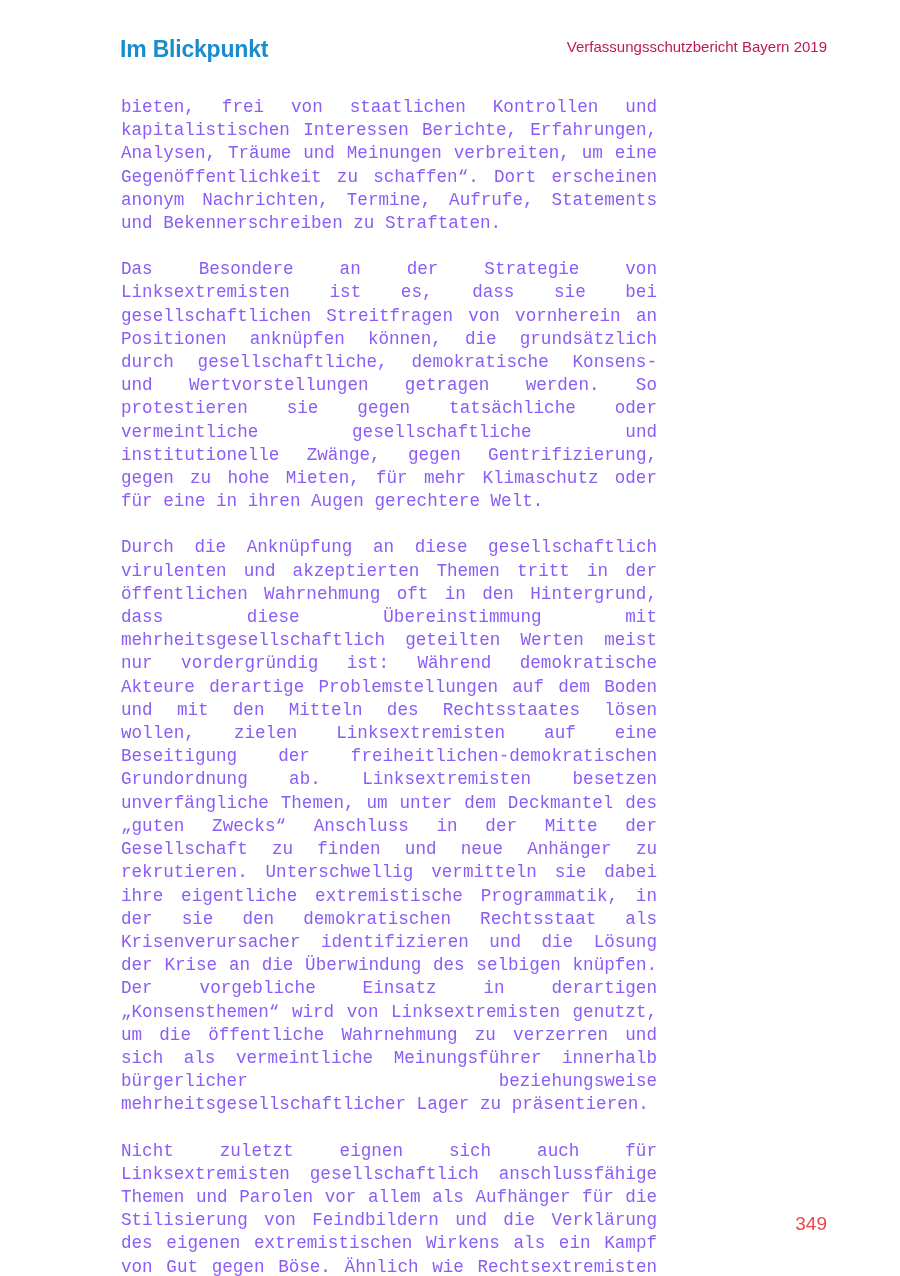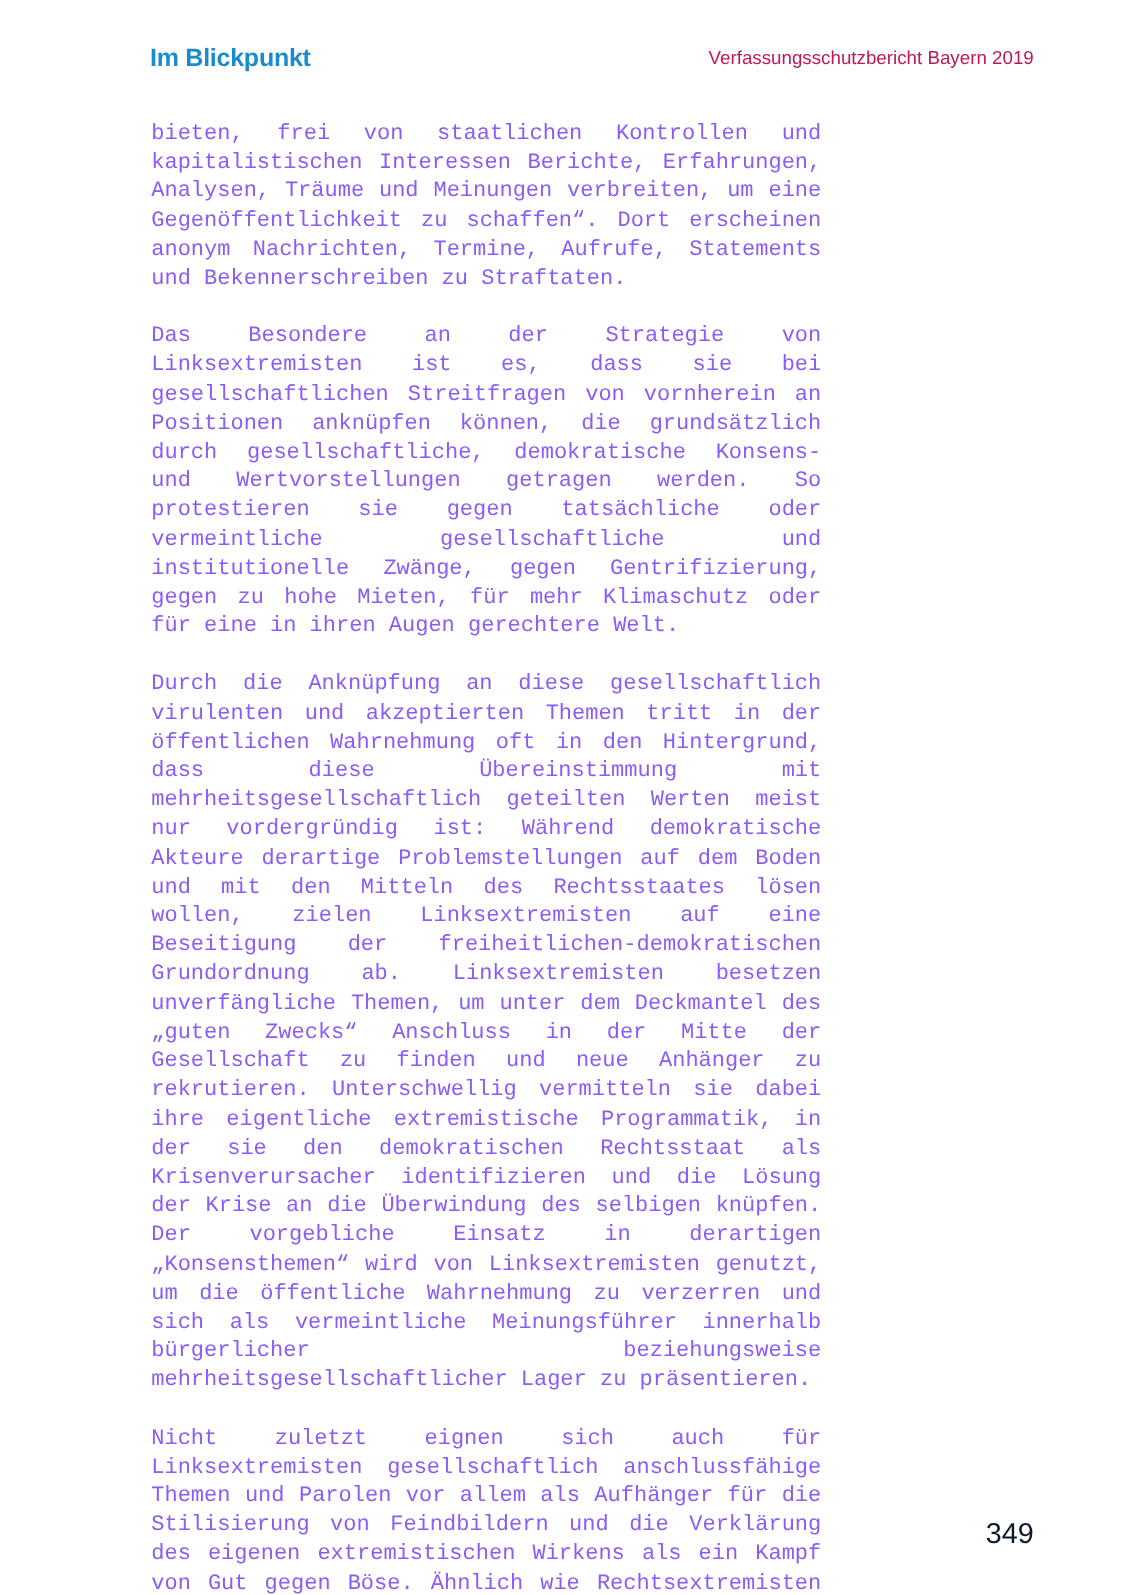--- a/index.html
+++ b/index.html
@@ -1,38 +1,38 @@
 <!DOCTYPE html>
 <html><head>
   <meta charset="utf-8">
   <style>
     html, body { margin: 0; padding: 0; background: #ffffff; }
     body { width: 900px; height: 1276px; position: relative; overflow: hidden; }
     .header-left {
       position: absolute; left: 120px; top: 36px;
       font-family: "Liberation Sans", sans-serif;
-      font-weight: bold; font-size: 20px; color: #1a8ccc;
+      font-weight: bold; font-size: 23px; color: #1a8ccc;
       letter-spacing: -0.2px;
     }
     .header-right {
       position: absolute; right: 73px; top: 38px;
       font-family: "Liberation Sans", sans-serif;
       font-size: 15px; color: #be185d;
     }
     .content {
       position: absolute; left: 121px; top: 96px; width: 536px;
       font-family: Liberation Mono, monospace;
       font-size: 17.6px; line-height: 23.2px; color: #8b5cf6;
       text-align: justify; hyphens: manual;
     }
     .content p { margin: 0 0 23px 0; }
     .page-number {
       position: absolute; right: 73px; top: 1213px;
       font-family: "Liberation Sans", sans-serif;
-      font-size: 23px; color: #0f172a;
+      font-size: 19px; color: #ef4444;
     }
   </style>
 </head>
 <body>
 
 <div class="header-left">Im Blickpunkt</div>
 <div class="header-right">Verfassungsschutzbericht Bayern 2019</div>
 
 <div class="content">
   <p>bieten, frei von staatlichen Kontrollen und kapitalistischen Interessen Berichte, Erfahrungen, Analysen, Träume und Meinungen verbreiten, um eine Gegenöffentlichkeit zu schaffen“. Dort erscheinen anonym Nachrichten, Termine, Aufrufe, Statements und Bekennerschreiben zu Straftaten.</p>

